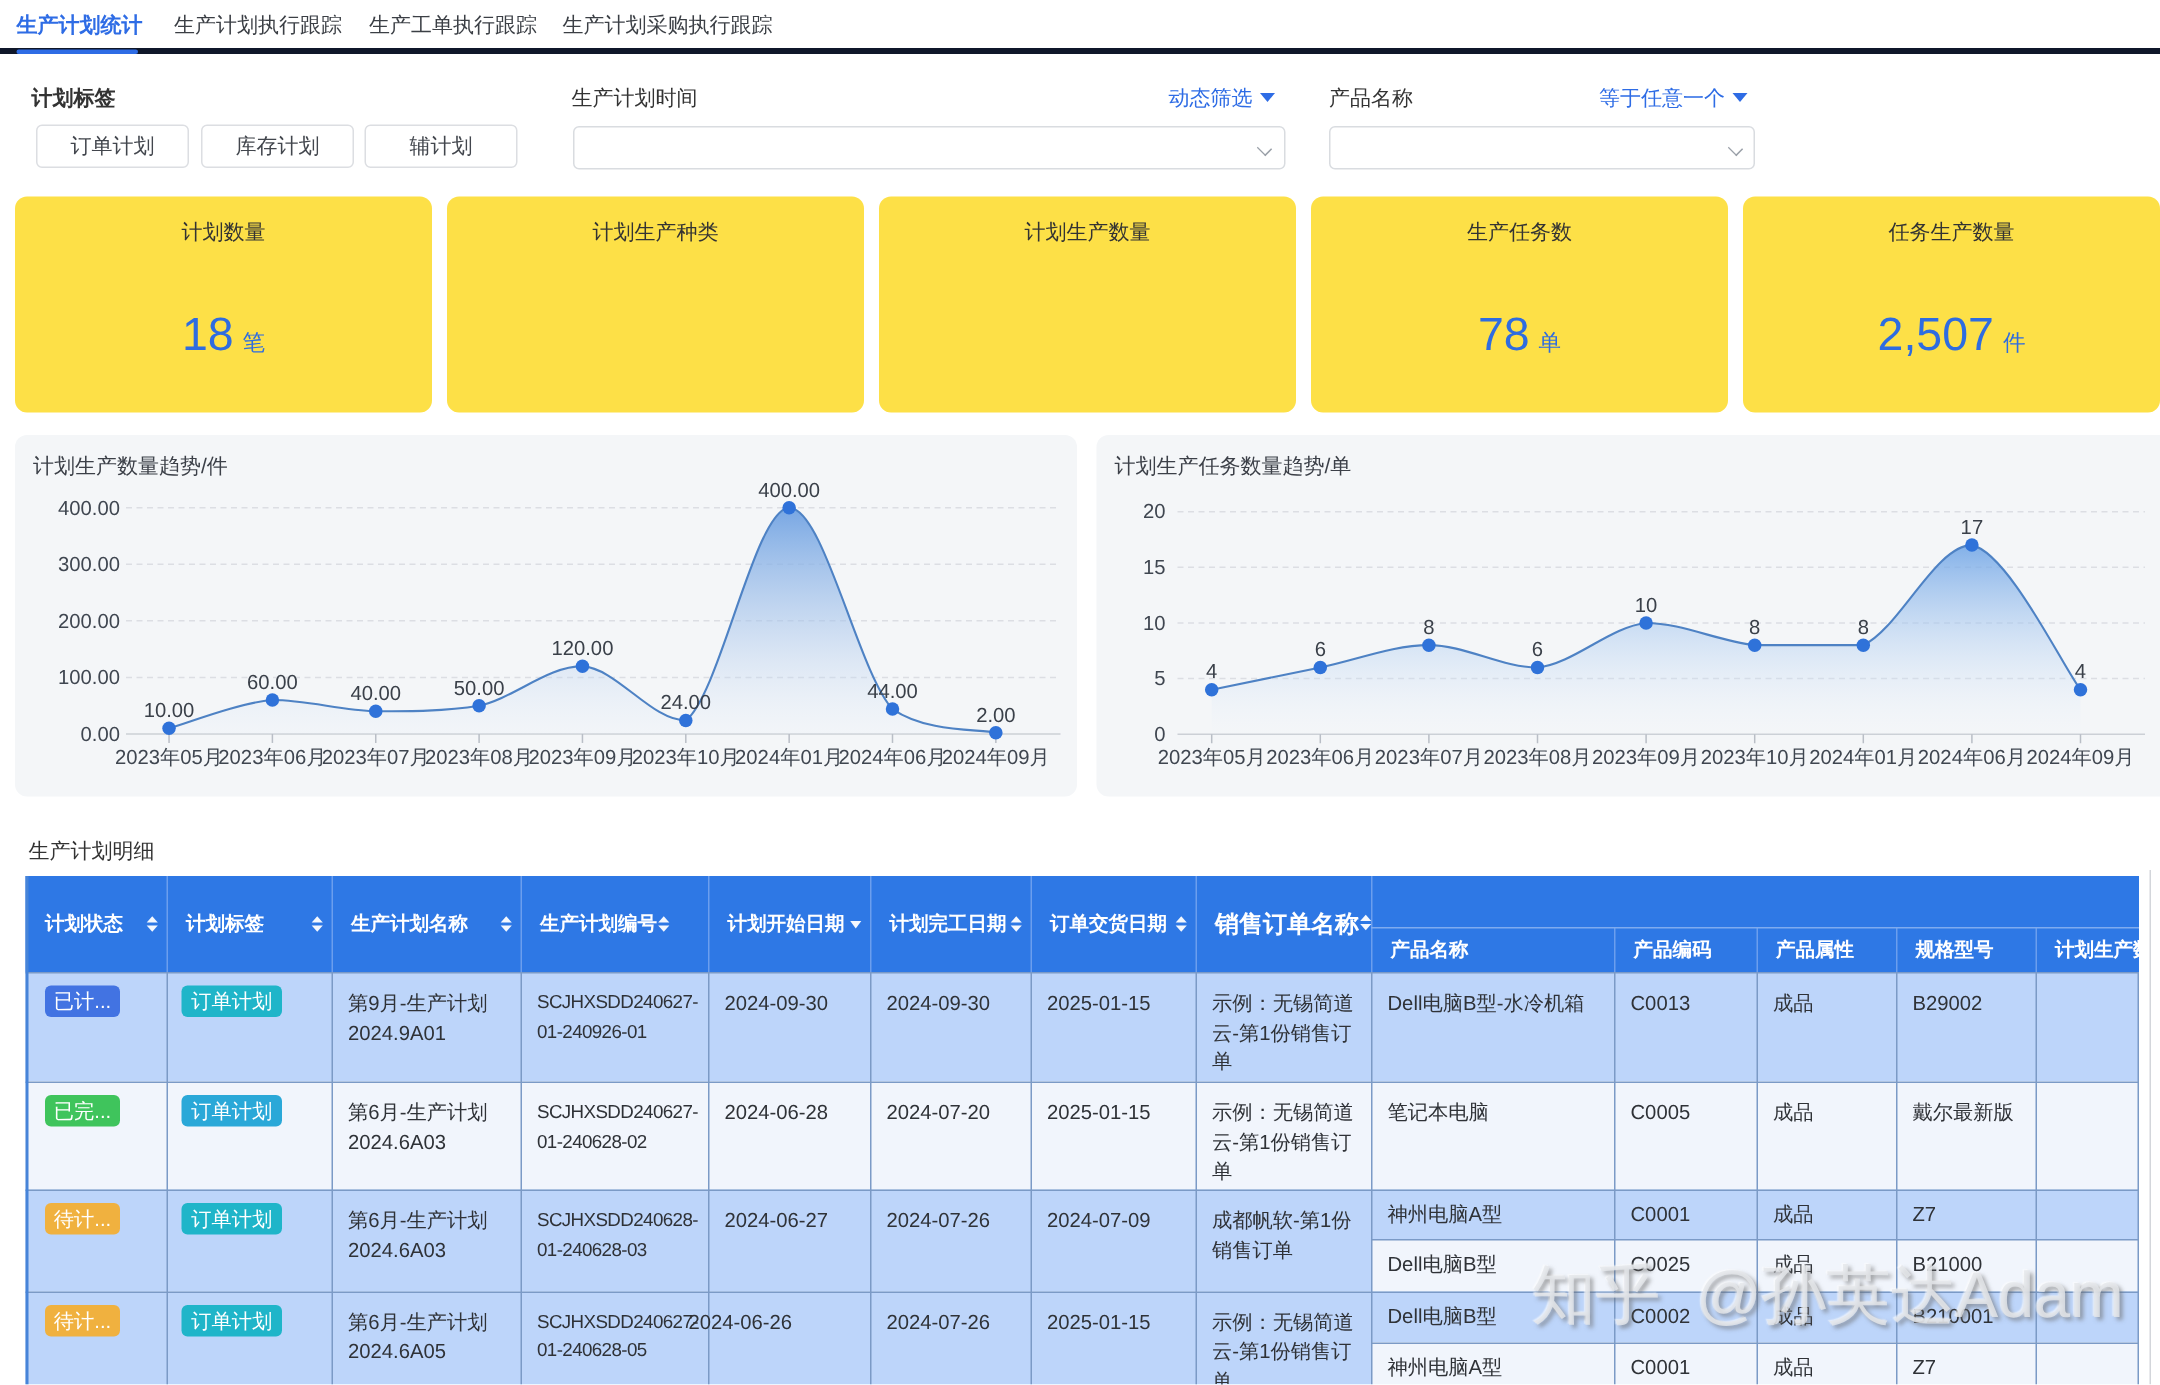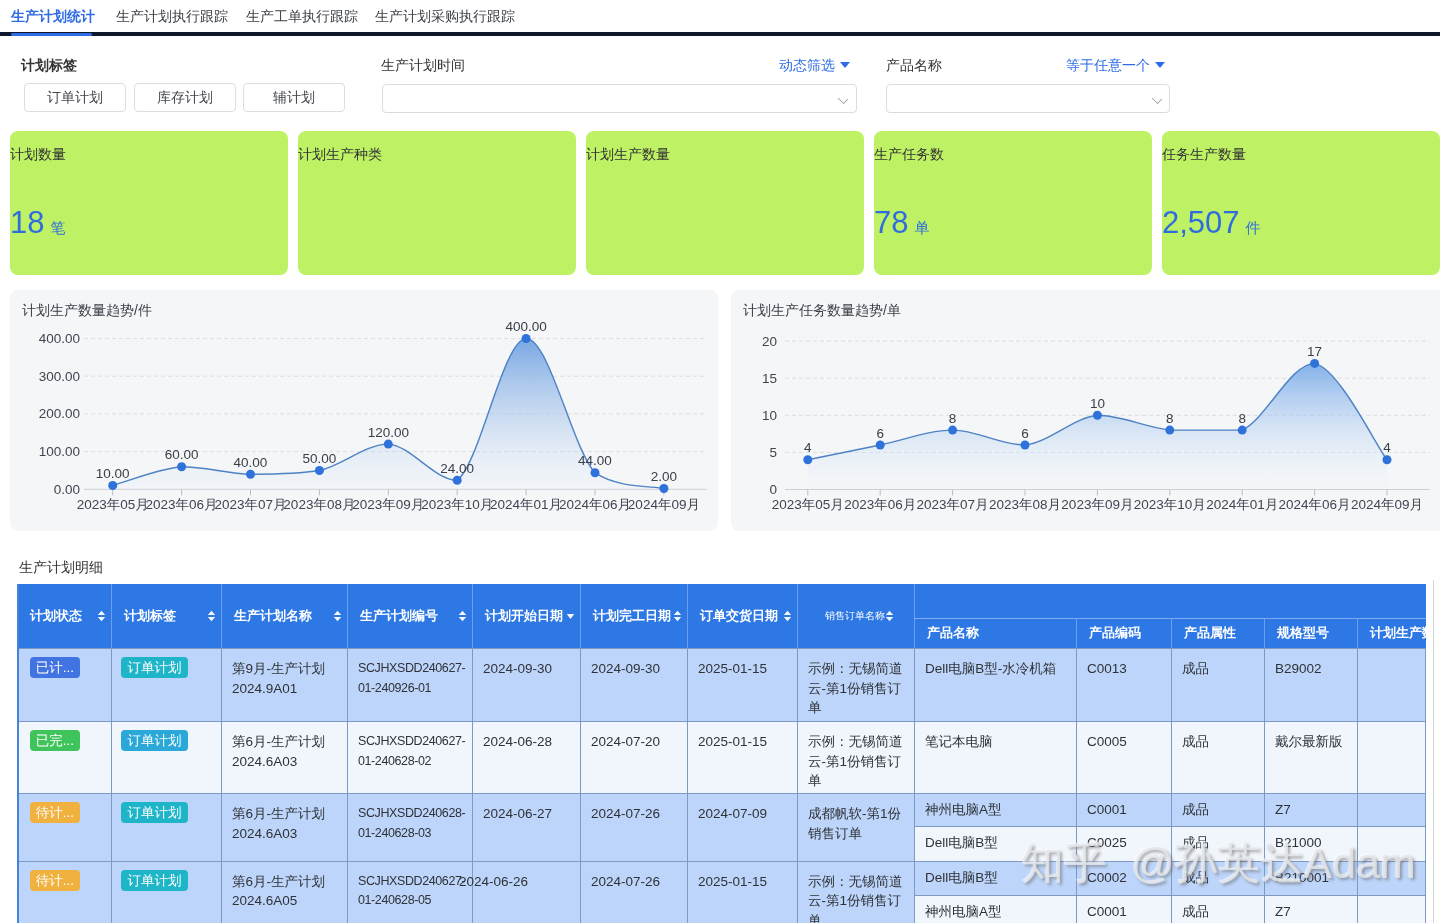--- a/index.html
+++ b/index.html
@@ -20,21 +20,21 @@
 .fbtn { position:absolute; top:83px; width:102px; height:29px; border:1px solid #dcdee2; border-radius:4px;
   background:#fff; font-size:14px; color:#42464d; text-align:center; line-height:27px; }
 .fselect { position:absolute; top:84px; height:29px; border:1px solid #d9dce0; border-radius:4px; background:#fff; }
 .chev { position:absolute; top:10px; width:9px; height:9px; }
 .chev:before { content:""; position:absolute; left:0; top:0; width:7px; height:7px;
   border-right:1.6px solid #9aa0a8; border-bottom:1.6px solid #9aa0a8; transform:rotate(45deg) scale(1,0.8); }
 .tri { display:inline-block; width:0; height:0; border-left:5px solid transparent; border-right:5px solid transparent;
   border-top:6px solid #2e6ce5; vertical-align:2px; margin-left:5px; }
 
 
-.scard { position:absolute; top:131px; width:278px; height:144px; background:#bef264; border-radius:8px; }
+.scard { position:absolute; top:131px; width:278px; height:144px; background:#fde047; border-radius:8px; text-align:center; }
 .scard .t { margin-top:15px; font-size:14px; color:#333; }
 .scard .v { margin-top:41px; font-size:31px; color:#2e6ce0; }
 .scard .u { font-size:15px; margin-left:6px; }
 
 
 .ccard { position:absolute; top:290px; height:241px; background:#f4f6f8; border-radius:8px; }
 .ctitle { position:absolute; left:12px; top:12px; font-size:14px; color:#3c4048; }
 
 
 .tbl-title { position:absolute; left:19px; top:559px; font-size:14px; color:#333; }
@@ -269,21 +269,21 @@
           <path d="M0.8 7 L4.5 11.2 L8.2 7 Z" fill="#fff" opacity="0.95"></path>
         </svg></span>
     </div>
 <div class="abs" style="left:234px;top:584px;width:110px;height:64px;display:flex;align-items:center;justify-content:space-between;color:#fff;font-size:13px;font-weight:bold;white-space:nowrap;">
       <span>生产计划名称</span>
       <span style="margin-right:2px;"><svg width="9" height="12" viewBox="0 0 9 12" style="vertical-align:-1px;">
           <path d="M0.8 5 L4.5 0.8 L8.2 5 Z" fill="#fff" opacity="0.95"></path>
           <path d="M0.8 7 L4.5 11.2 L8.2 7 Z" fill="#fff" opacity="0.95"></path>
         </svg></span>
     </div>
-<div class="abs" style="left:360px;top:584px;width:109px;height:64px;display:flex;align-items:center;justify-content:space-between;color:#fff;font-size:13px;font-weight:bold;white-space:nowrap;">
+<div class="abs" style="left:360px;top:584px;width:109px;height:64px;display:flex;align-items:center;justify-content:flex-start;color:#fff;font-size:13px;font-weight:bold;white-space:nowrap;">
       <span>生产计划编号</span>
       <span style="margin-right:2px;"><svg width="9" height="12" viewBox="0 0 9 12" style="vertical-align:-1px;">
           <path d="M0.8 5 L4.5 0.8 L8.2 5 Z" fill="#fff" opacity="0.95"></path>
           <path d="M0.8 7 L4.5 11.2 L8.2 7 Z" fill="#fff" opacity="0.95"></path>
         </svg></span>
     </div>
 <div class="abs" style="left:485px;top:584px;width:92px;height:64px;display:flex;align-items:center;justify-content:space-between;color:#fff;font-size:13px;font-weight:bold;white-space:nowrap;">
       <span>计划开始日期</span>
       <span style="margin-right:2px;"><svg width="9" height="12" viewBox="0 0 9 12" style="vertical-align:-1px;">
           <path d="M0.8 4 L4.5 9 L8.2 4 Z" fill="#fff" opacity="0.95"></path>
@@ -296,21 +296,21 @@
           <path d="M0.8 7 L4.5 11.2 L8.2 7 Z" fill="#fff" opacity="0.95"></path>
         </svg></span>
     </div>
 <div class="abs" style="left:700px;top:584px;width:94px;height:64px;display:flex;align-items:center;justify-content:space-between;color:#fff;font-size:13px;font-weight:bold;white-space:nowrap;">
       <span>订单交货日期</span>
       <span style="margin-right:2px;"><svg width="9" height="12" viewBox="0 0 9 12" style="vertical-align:-1px;">
           <path d="M0.8 5 L4.5 0.8 L8.2 5 Z" fill="#fff" opacity="0.95"></path>
           <path d="M0.8 7 L4.5 11.2 L8.2 7 Z" fill="#fff" opacity="0.95"></path>
         </svg></span>
     </div>
-<div class="abs" style="left:810px;top:584px;width:101px;height:64px;display:flex;align-items:center;justify-content:center;color:#fff;font-size:10px;font-weight:normal;white-space:nowrap;">
+<div class="abs" style="left:810px;top:584px;width:101px;height:64px;display:flex;align-items:center;justify-content:flex-start;color:#fff;font-size:16px;font-weight:bold;white-space:nowrap;">
       <span>销售订单名称</span>
       <span style="margin-right:2px;"><svg width="9" height="12" viewBox="0 0 9 12" style="vertical-align:-1px;">
           <path d="M0.8 5 L4.5 0.8 L8.2 5 Z" fill="#fff" opacity="0.95"></path>
           <path d="M0.8 7 L4.5 11.2 L8.2 7 Z" fill="#fff" opacity="0.95"></path>
         </svg></span>
     </div>
 <div class="abs" style="left:927px;top:618px;width:146px;height:30px;display:flex;align-items:center;color:#fff;font-size:13px;font-weight:bold;white-space:nowrap;">产品名称</div>
 <div class="abs" style="left:1089px;top:618px;width:79px;height:30px;display:flex;align-items:center;color:#fff;font-size:13px;font-weight:bold;white-space:nowrap;">产品编码</div>
 <div class="abs" style="left:1184px;top:618px;width:77px;height:30px;display:flex;align-items:center;color:#fff;font-size:13px;font-weight:bold;white-space:nowrap;">产品属性</div>
 <div class="abs" style="left:1277px;top:618px;width:77px;height:30px;display:flex;align-items:center;color:#fff;font-size:13px;font-weight:bold;white-space:nowrap;">规格型号</div>

